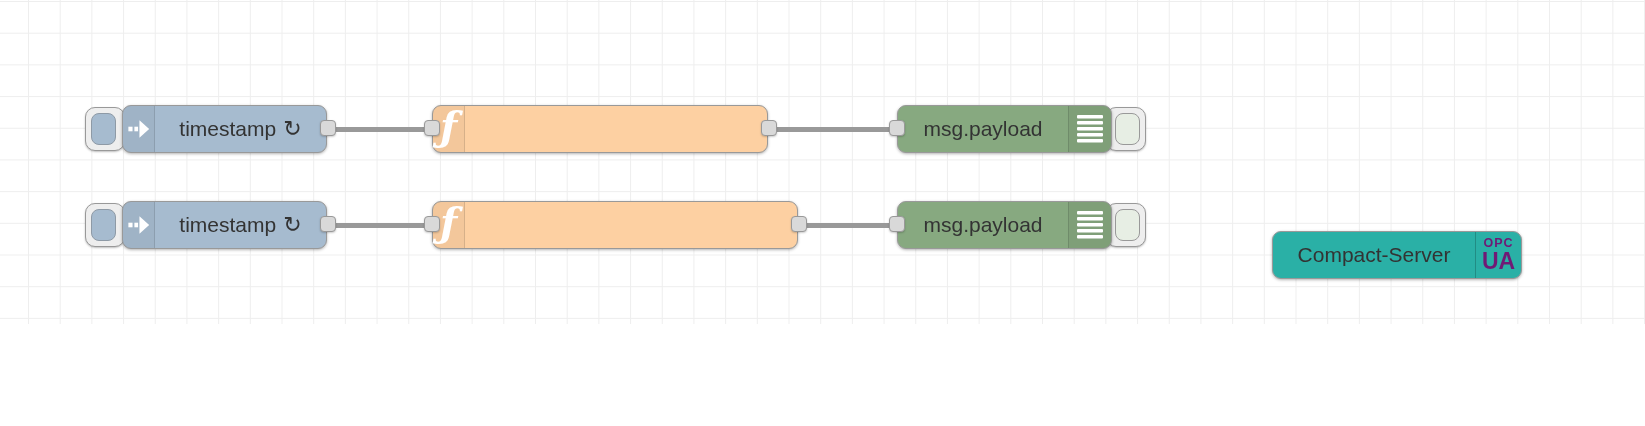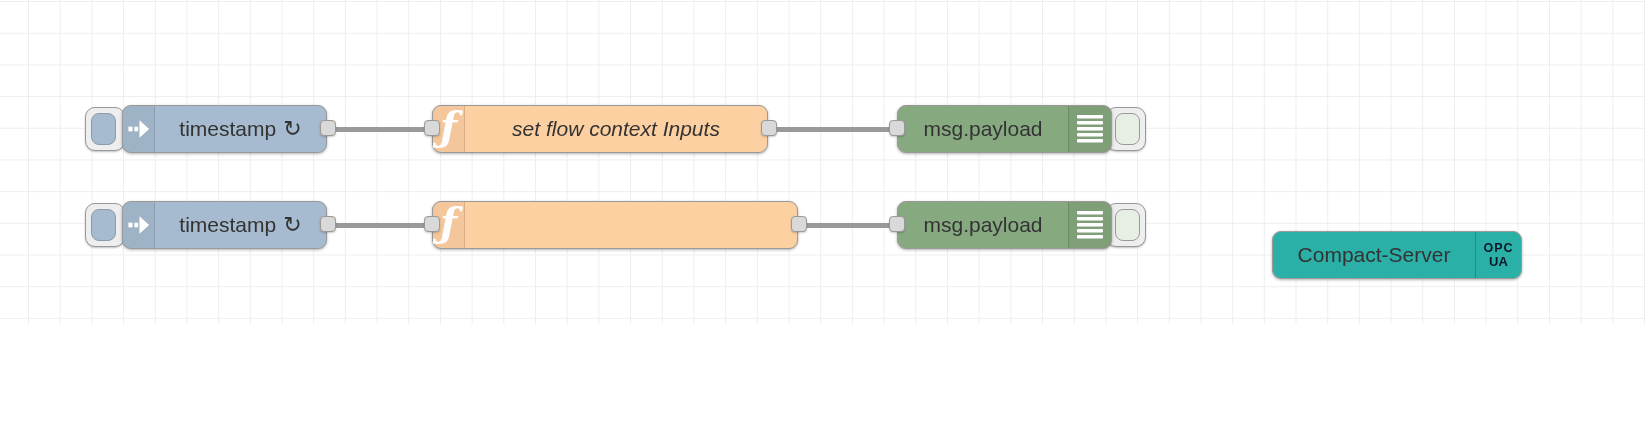--- a/index.html
+++ b/index.html
@@ -65,24 +65,24 @@
   .side-btn .inner{
     width:25px; height:32px; border-radius:8px; border:1.5px solid #8e9aa6;
   }
   .btn-inject{justify-content:flex-start; padding-left:5px;}
   .btn-inject .inner{background:var(--inject-node);}
   .btn-debug{justify-content:flex-end; padding-right:5px;}
   .btn-debug .inner{background:#e7eee4; border-color:#999;}
   .badge{
     width:46px; flex:none; display:flex; flex-direction:column; align-items:center;
     justify-content:center; border-left:1px solid rgba(0,0,0,0.2);
-    color:#0f172a; font-weight:bold; line-height:1;
+    color:#701a75; font-weight:bold; line-height:1;
   }
   .badge .l1{font-size:12.5px; letter-spacing:1px;}
-  .badge .l2{font-size:13px; margin-top:1px;}
+  .badge .l2{font-size:23px; margin-top:1px;}
   svg{display:block;}
 </style>
 </head>
 <body>
 
 <div class="canvas">
 
   <div class="wire" style="left:327px; top:126.5px; width:105px;"></div>
   <div class="wire" style="left:768px; top:126.5px; width:129px;"></div>
 
@@ -102,21 +102,20 @@
       <span>timestamp</span>
       <span class="repeat">↻</span>
     </div>
     <div class="port" style="left:197px; top:13.5px;"></div>
   </div>
 
   <div class="node node-function italic" style="left:432px; top:105px; width:336px;">
     <div class="icon-box">
       <span class="fn-glyph">ƒ</span>
     </div>
-    <div class="label">set flow context Inputs</div>
     <div class="port" style="left:-9px; top:13.5px;"></div>
     <div class="port" style="left:328px; top:13.5px;"></div>
   </div>
 
   <div class="side-btn btn-debug" style="left:1106px; top:107px;">
     <div class="inner"></div>
   </div>
 
   <div class="node node-debug" style="left:897px; top:105px; width:215px;">
     <div class="label">msg.payload</div>

